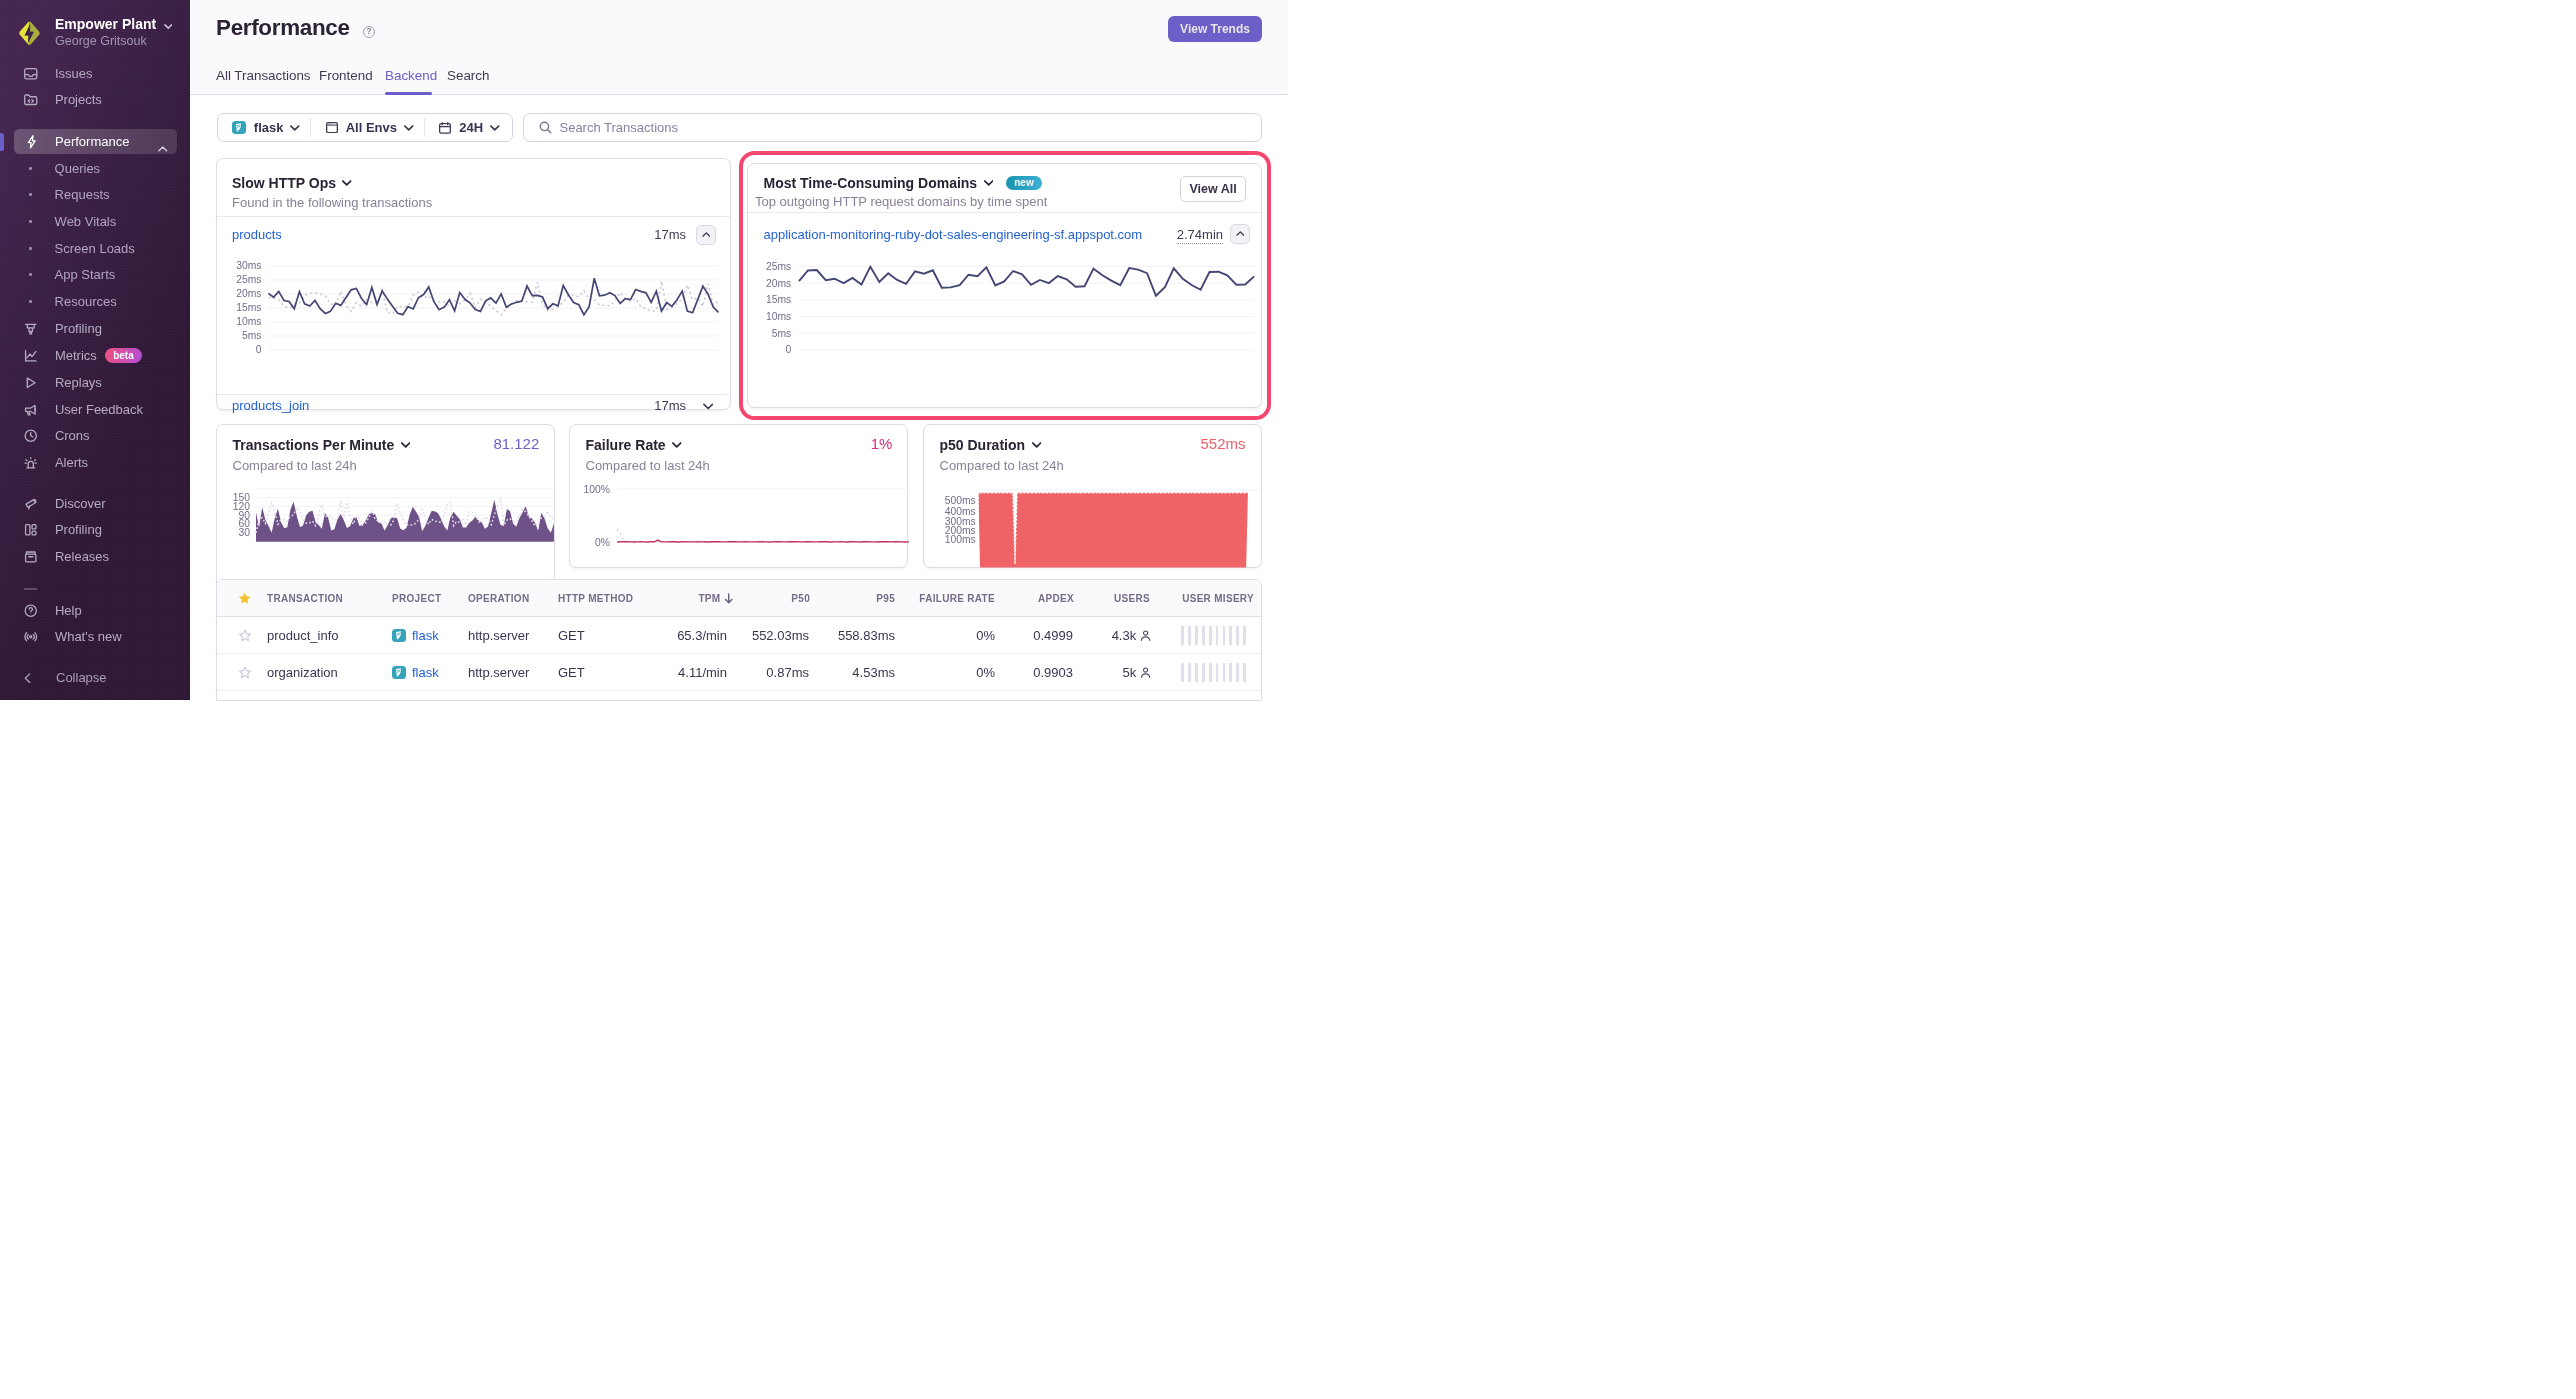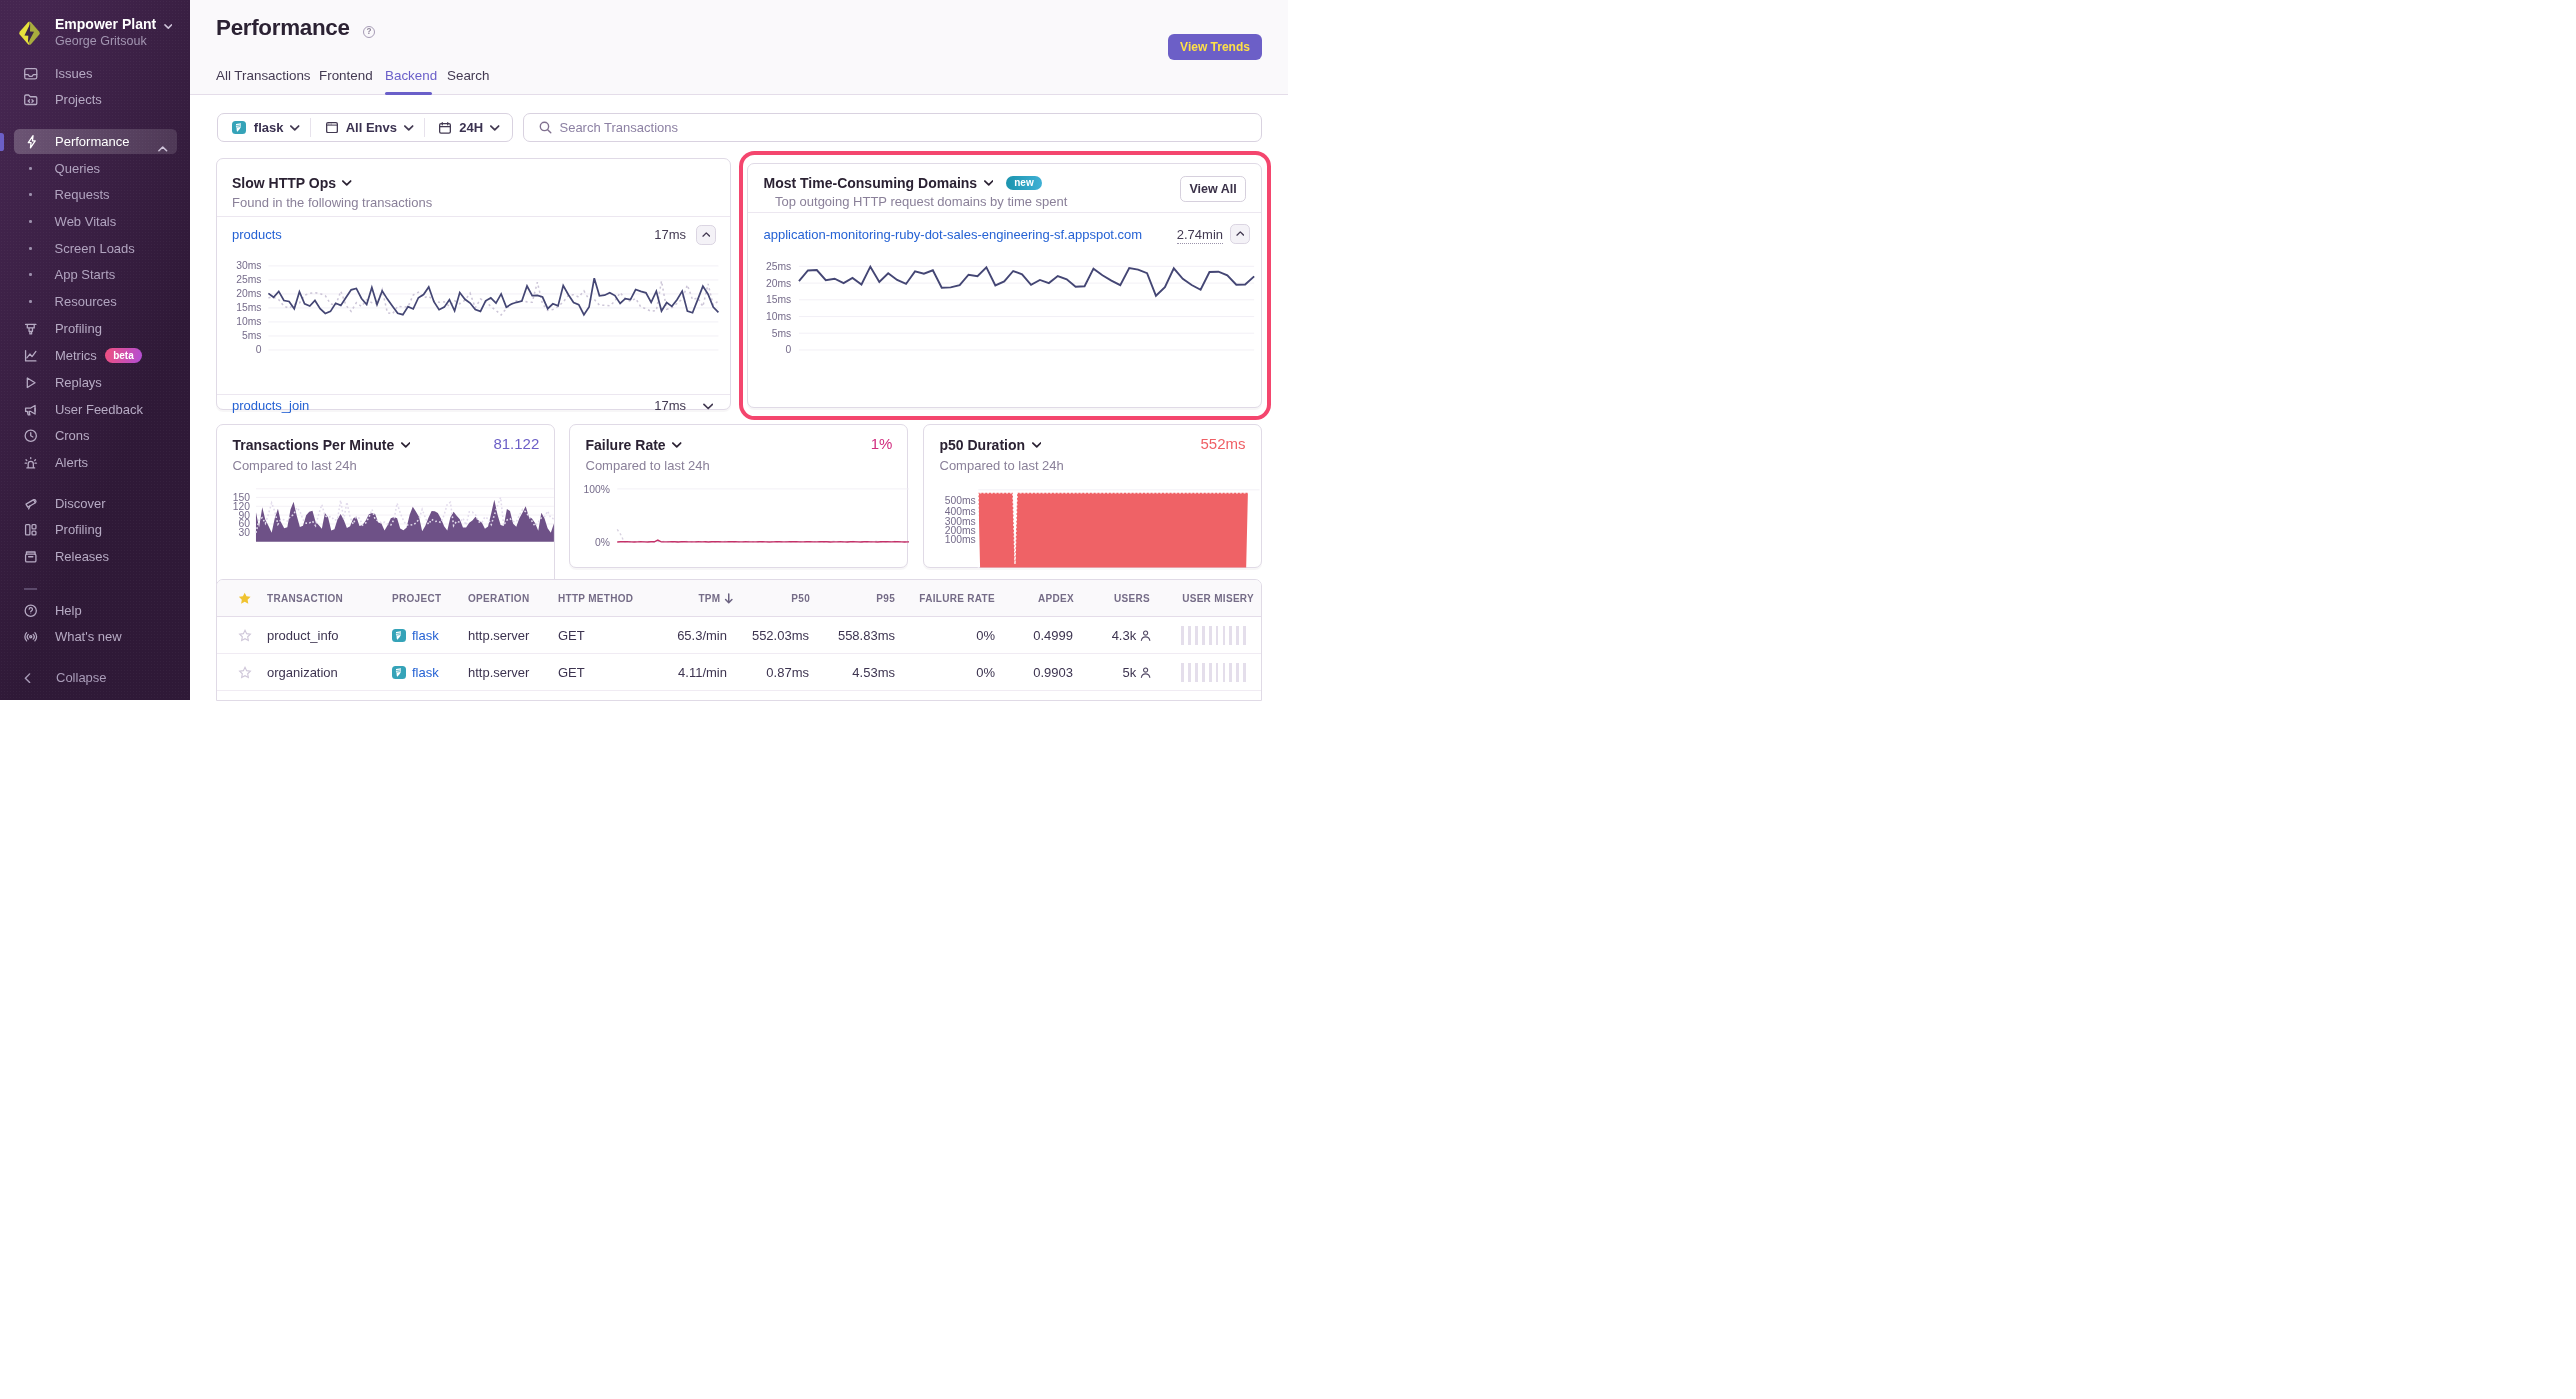--- a/index.html
+++ b/index.html
@@ -29,21 +29,21 @@
 #edge { position:absolute; left:0; top:133px; width:3.5px; height:18px; background:#6C5FC7; border-radius:0 2.6px 2.6px 0; }
 #collapse { position:absolute; left:24px; top:670px; height:15.5px; display:flex; align-items:center; color:#a99cb8; font-size:13px;justify-content:flex-end; }
 #collapse span { margin-left:25px; }
 
 
 #header { position:absolute; left:0; top:0; width:1098px; height:95px; background:#faf9fb; border-bottom:0.9px solid #e4dde9; }
 #h1 { position:absolute; left:26px; top:14.7px; font-size:22.4px; font-weight:bold; color:#2b2233; letter-spacing:-0.3px; }
 #qm { position:absolute; left:173px; top:26px; width:12px; height:12px; border:1.3px solid #a79db6; border-radius:50%;
   color:#8d8399; font-size:8.2px; font-weight:bold; text-align:center; line-height:9.5px; }
 #viewtrends { position:absolute; left:978px; top:16.4px; width:94px; height:26px; background:#6C5FC7; border-radius:6px;
-  color:#fde047; font-size:12px; font-weight:bold; text-align:center; line-height:26px;margin-top:18px; }
+  color:#e5e5e5; font-size:12px; font-weight:bold; text-align:center; line-height:26px; }
 #tabs span { position:absolute; top:68px; font-size:13.4px; color:#433a52; white-space:nowrap; }
 #tabs .act { color:#6a5fc9; }
 #underline { position:absolute; left:195px; top:92px; width:47px; height:3px; background:#6a5fc9; border-radius:1.7px; }
 
 
 .box { position:absolute; background:#fff; border:0.9px solid #d9d2e0; border-radius:7px; }
 #filters { left:27px; top:113px; width:296px; height:29px; display:flex; align-items:center; }
 #filters .sep { width:0.9px; height:19px; background:#e7e2ec; }
 .fseg { display:flex; align-items:center; height:100%; }
 .fseg b { font-size:13px; color:#3a3150; font-weight:bold; margin:0 7px 0 7.8px; }
@@ -339,21 +339,21 @@
       </div>
   </div>
 
   <div id="ring"></div>
   <div class="card" id="card2" style="left:747px;top:163px;width:515px;height:245px;">
     <div class="ctitle" style="left:15.5px;top:9px;">Most Time-Consuming Domains <span style="display:inline-block;margin-left:2.6px;vertical-align:1.7px"><svg width="9.5" height="6" viewBox="0 0 11 7" fill="none">
             <path d="M1 1.2 5.5 5.6 10 1.2" stroke="#2b2233" stroke-width="2" stroke-linecap="round" stroke-linejoin="round"></path>
           </svg></span>
       <span style="display:inline-block;margin-left:8.6px;padding:1.3px 8.6px 2.2px;border-radius:7.8px;background:linear-gradient(90deg,#1b94ae,#3fb0d5);color:#fff;font-size:10px;font-weight:bold;vertical-align:1.7px;">new</span>
     </div>
-    <div class="csub" style="left:27px;top:30px;">Top outgoing HTTP request domains by time spent</div>
+    <div class="csub" style="left:7px;top:30px;">Top outgoing HTTP request domains by time spent</div>
     <div style="position:absolute;right:15px;top:11.6px;width:66px;height:26px;border:0.9px solid #d6d0dd;border-radius:5.2px;
          font-size:12.5px;font-weight:bold;color:#3a3148;display:flex;align-items:center;justify-content:center;">View All</div>
     <div class="cdiv" style="top:48px;"></div>
     <div style="position:absolute;left:15.5px;top:63px;" class="link">application-monitoring-ruby-dot-sales-engineering-sf.appspot.com</div>
     <div style="position:absolute;right:38px;top:63px;" class="ms" id="u274">2.74min</div>
     <div class="chbtn" style="right:11.2px;top:60px;">
         <svg width="8.6" height="5.2" viewBox="0 0 11 7" fill="none">
           <path d="M1 5.6 5.5 1.2 10 5.6" stroke="#433a52" stroke-width="1.8" stroke-linecap="round" stroke-linejoin="round"></path>
         </svg>
       </div>

